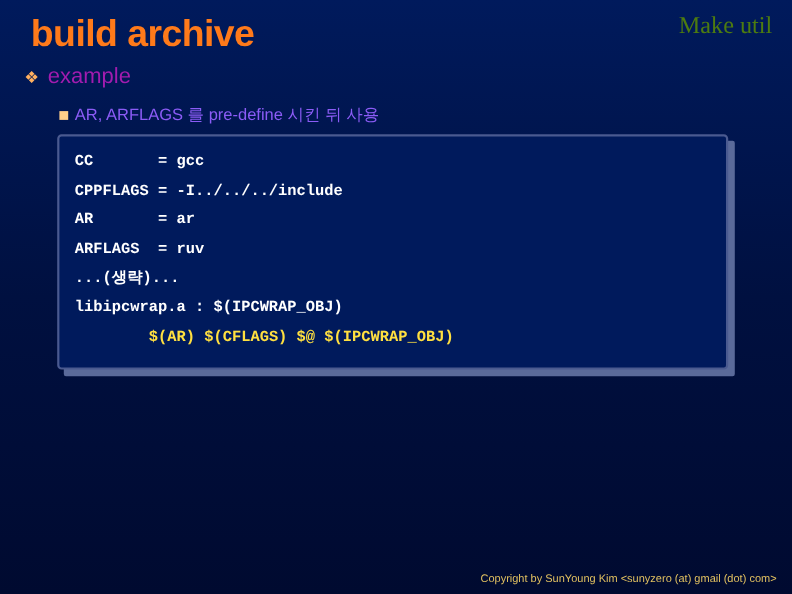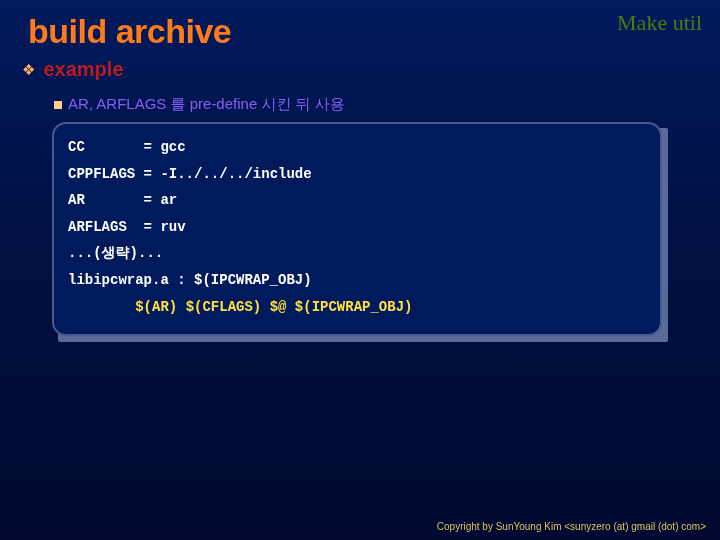--- a/index.html
+++ b/index.html
@@ -29,21 +29,21 @@
   }
   .lvl1 {
     position: absolute;
     top: 58px;
     left: 22px;
     display: flex;
     align-items: center;
     gap: 8px;
   }
   .lvl1 .bullet { color: #ffb060; font-size: 15px; }
-  .lvl1 .txt { color: #b91c1c; font-size: 20px; font-weight: bold; }
+  .lvl1 .txt { color: #a21caf; font-size: 20px; font-weight: normal; }
   .lvl2 {
     position: absolute;
     top: 95px;
     left: 54px;
     display: flex;
     align-items: center;
     gap: 6px;
   }
   .lvl2 .square { width: 8px; height: 8px; background: #ffd08a; display: inline-block; }
   .lvl2 .txt { color: #8b5cf6; font-size: 15px; font-weight: normal; }
@@ -57,21 +57,21 @@
     position: absolute;
     top: 6px; left: 6px;
     width: 100%; height: 100%;
     background: #5a6a9a;
     border-radius: 2px;
   }
   .codebox {
     position: relative;
     background: #001a5c;
     border: 2px solid #4a5a90;
-    border-radius: 14px;
+    border-radius: 4px;
     padding: 10px 14px 14px 14px;
     font-family: "Courier New", monospace;
     font-size: 14px;
     font-weight: bold;
     line-height: 1.9;
     color: #fff;
   }
   .codebox .row { white-space: pre; }
   .yellow { color: #ffe040; }
   .footer {

